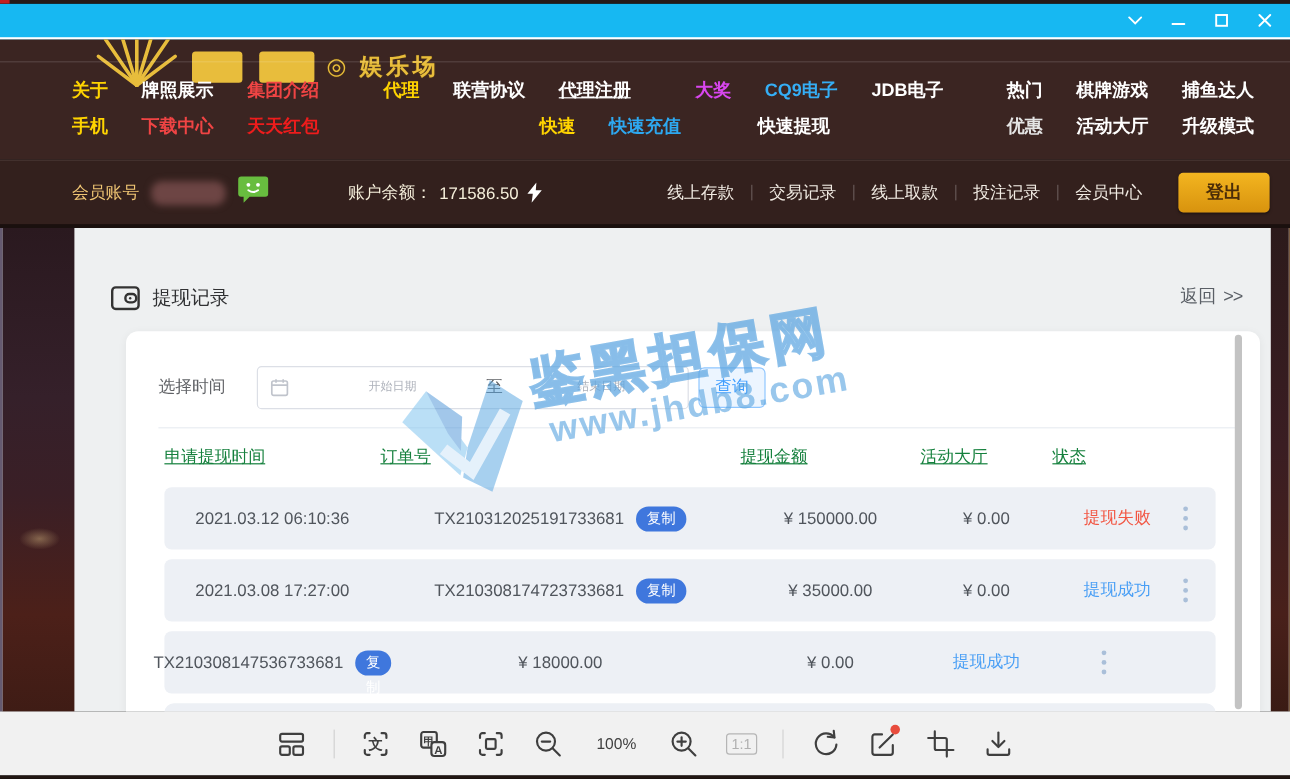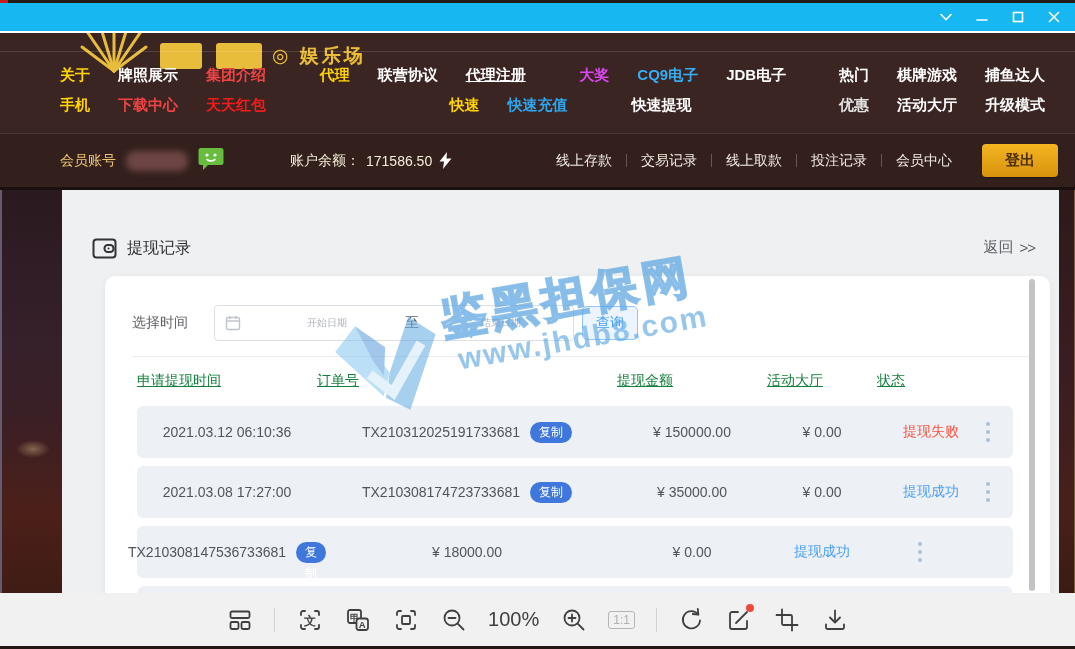--- a/index.html
+++ b/index.html
@@ -82,21 +82,21 @@
   .wm-logo{position:absolute;left:0;top:14px;}
   .wm-t1{position:absolute;left:118px;top:0;font-size:46px;font-weight:bold;letter-spacing:5px;color:rgba(150,205,242,.30);-webkit-text-stroke:2px rgba(88,162,224,.8);white-space:nowrap;}
   .wm-t2{position:absolute;left:128px;top:56px;font-size:30px;font-weight:bold;letter-spacing:2px;color:rgba(96,168,226,.75);white-space:nowrap;}
 
   
   .toolbar{height:53px;background:#f1f1f1;flex:none;display:flex;align-items:center;justify-content:center;gap:21px;position:relative;z-index:5;}
   .tool{width:27px;height:27px;display:flex;align-items:center;justify-content:center;cursor:pointer;position:relative;}
   .tool svg{stroke:#3f3f3f;fill:none;stroke-width:1.8;stroke-linecap:round;stroke-linejoin:round;}
   .tool svg text{stroke:none;fill:#3f3f3f;}
   .tool-sep{width:1px;height:24px;background:#d2d2d2;}
-  .zoom-level{font-size:20px;color:#3f3f3f;min-width:44px;text-align:center;}
+  .zoom-level{font-size:13px;color:#3f3f3f;min-width:44px;text-align:center;}
   .ratio{font-size:12px;color:#b0b0b0;border:1.6px solid #b5b5b5;border-radius:3px;padding:2px 4px;line-height:1;}
   .red-dot{position:absolute;right:-1px;top:-2px;width:8px;height:8px;border-radius:50%;background:#e84c3d;}
   .bottom-strip{height:4px;background:#221713;flex:none;}
 </style>
 </head>
 <body>
 
 <div class="window">
 
   <div class="top-strip">

